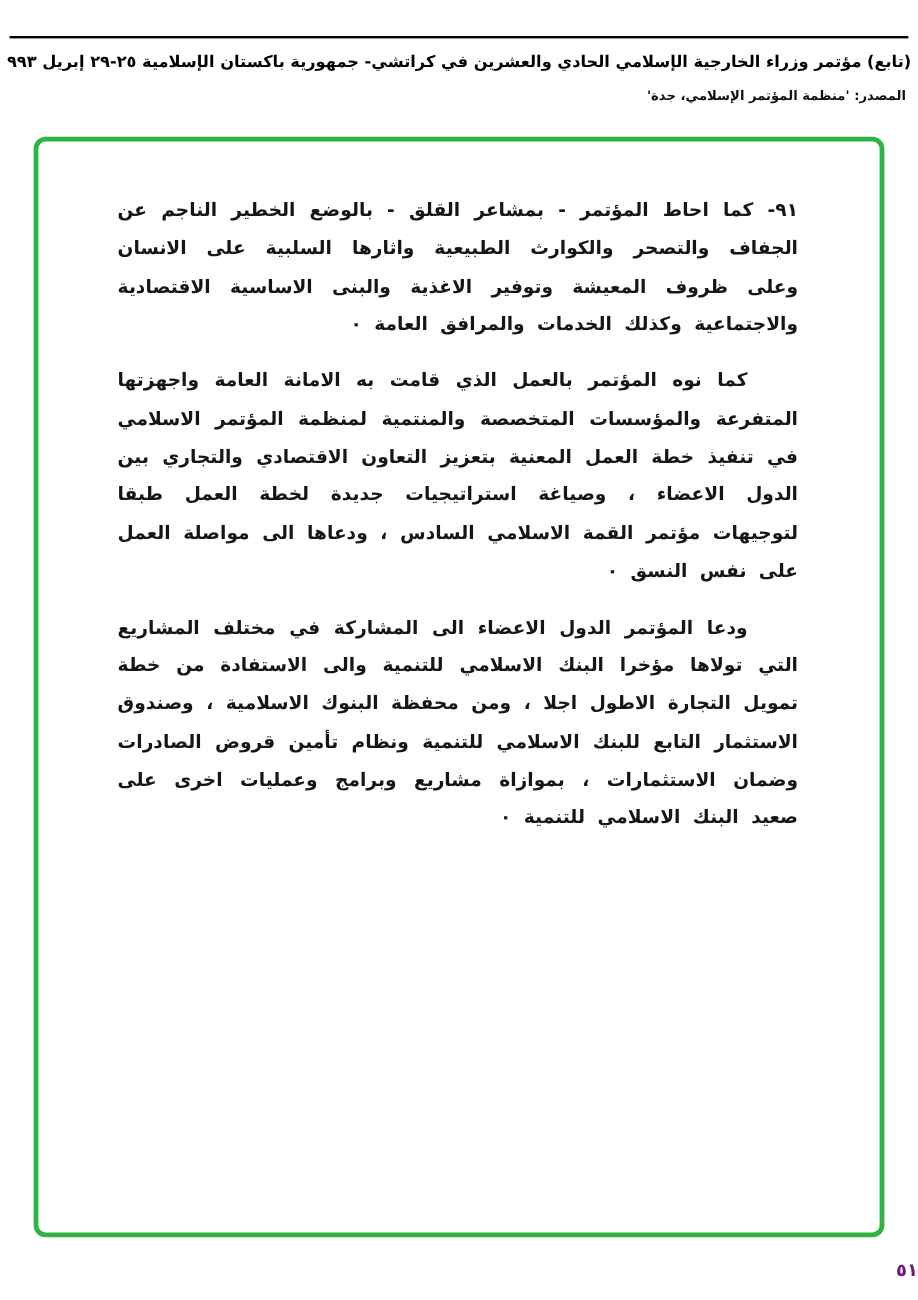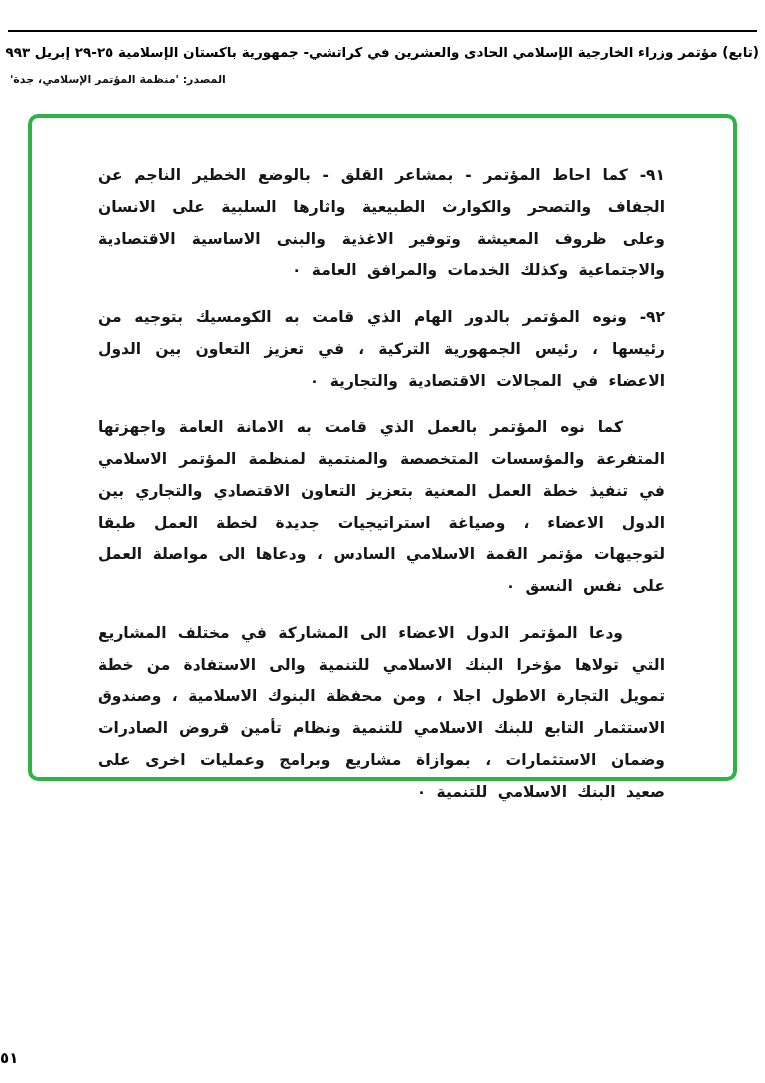--- a/index.html
+++ b/index.html
@@ -36,31 +36,31 @@
     color: #000000;
     letter-spacing: 0.2px;
     white-space: nowrap;
     overflow: hidden;
   }
   .header-source {
     position: absolute;
     top: 73px;
     left: 10px;
     right: 10px;
-    text-align: left;
+    text-align: right;
     font-size: 11px;
     font-weight: bold;
     color: #111111;
   }
   .content-box {
     position: absolute;
     top: 114px;
     left: 28px;
     width: 709px;
-    height: 667px;
+    height: 917px;
     border: 4px solid var(--color-border, #2fb344);
     border-radius: 10px;
     background: #ffffff;
   }
   .text-block {
     position: absolute;
     top: 42px;
     right: 68px;
     left: 66px;
     color: #141414;
@@ -75,41 +75,40 @@
     color: #161616;
   }
   .para.indent {
     text-indent: 42px;
   }
   .page-number {
     position: absolute;
     bottom: 16px;
     left: 0;
     right: 0;
-    text-align: left;
+    text-align: right;
     font-size: 15px;
     font-weight: bold;
-    color: #000000;
+    color: #701a75;
   }
 </style>
 </head>
 <body>
 
 <div class="page">
 
   <div class="top-rule"></div>
 
   <div class="header-title">(تابع) مؤتمر وزراء الخارجية الإسلامي الحادي والعشرين في كراتشي- جمهورية باكستان الإسلامية ٢٥-٢٩ إبريل ١٩٩٣- البيان الختامي</div>
 
   <div class="header-source">المصدر: 'منظمة المؤتمر الإسلامي، جدة'</div>
 
   <div class="content-box">
     <div class="text-block">
       <p class="para flush">٩١- كما احاط المؤتمر - بمشاعر القلق - بالوضع الخطير الناجم عن الجفاف والتصحر والكوارث الطبيعية واثارها السلبية على الانسان وعلى ظروف المعيشة وتوفير الاغذية والبنى الاساسية الاقتصادية والاجتماعية وكذلك الخدمات والمرافق العامة ٠</p>
-      <p class="para flush">٩٢- ونوه المؤتمر بالدور الهام الذي قامت به الكومسيك بتوجيه من رئيسها ، رئيس الجمهورية التركية ، في تعزيز التعاون بين الدول الاعضاء في المجالات الاقتصادية والتجارية ٠</p>
       <p class="para indent">كما نوه المؤتمر بالعمل الذي قامت به الامانة العامة واجهزتها المتفرعة والمؤسسات المتخصصة والمنتمية لمنظمة المؤتمر الاسلامي في تنفيذ خطة العمل المعنية بتعزيز التعاون الاقتصادي والتجاري بين الدول الاعضاء ، وصياغة استراتيجيات جديدة لخطة العمل طبقا لتوجيهات مؤتمر القمة الاسلامي السادس ، ودعاها الى مواصلة العمل على نفس النسق ٠</p>
       <p class="para indent">ودعا المؤتمر الدول الاعضاء الى المشاركة في مختلف المشاريع التي تولاها مؤخرا البنك الاسلامي للتنمية والى الاستفادة من خطة تمويل التجارة الاطول اجلا ، ومن محفظة البنوك الاسلامية ، وصندوق الاستثمار التابع للبنك الاسلامي للتنمية ونظام تأمين قروض الصادرات وضمان الاستثمارات ، بموازاة مشاريع وبرامج وعمليات اخرى على صعيد البنك الاسلامي للتنمية ٠</p>
     </div>
   </div>
 
   <div class="page-number">٥١</div>
 
 </div>
 
 </body></html>

